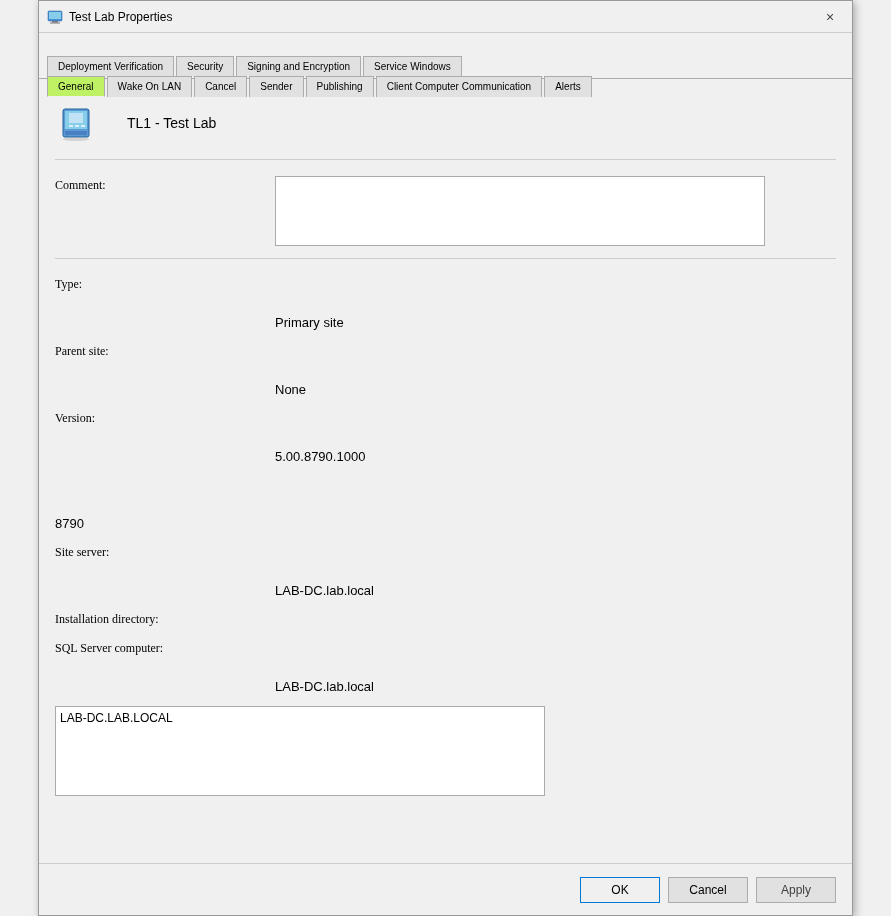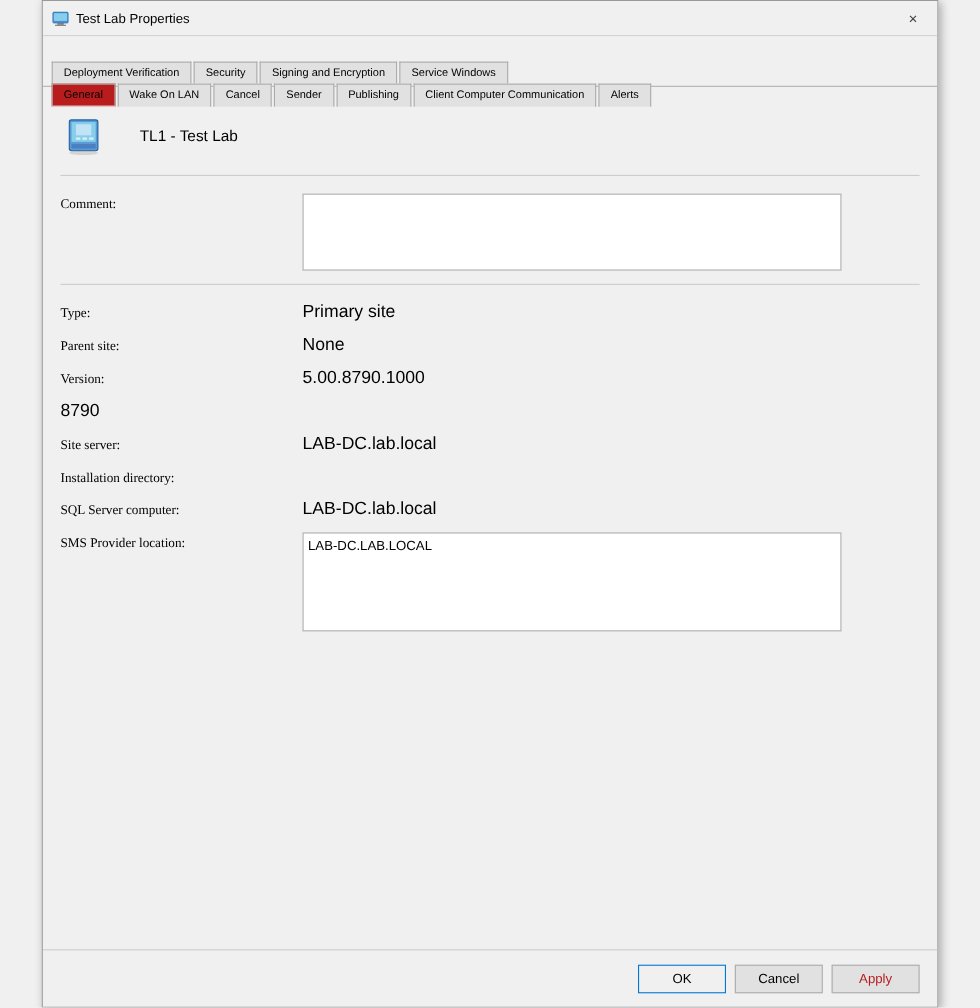--- a/index.html
+++ b/index.html
@@ -72,21 +72,21 @@
       border: 1px solid #acacac;
       border-bottom: none;
       background: #e1e1e1;
       cursor: pointer;
       font-size: 10px;
       margin-right: 2px;
       position: relative;
       top: 19px;
     }
     .tab.active {
-      background: #b91c1c;
+      background: #bef264;
       border-bottom: 1px solid #f0f0f0;
       z-index: 1;
       font-weight: normal;
     }
     .content {
       flex: 1;
       background: #f0f0f0;
       padding: 0;
       display: flex;
       flex-direction: column;
@@ -120,22 +120,23 @@
     }
     .field-label {
       width: 220px;
       min-width: 220px;
       font-size: 12px;
       color: #000;
       padding-top: 2px;
       font-family: Liberation Serif, serif;
     }
     .field-value {
-      font-size: 16px;
+      font-size: 13px;
       color: #000;
+      margin-top: 40px;
     }
     .comment-area {
       width: 490px;
       height: 70px;
       border: 1px solid #aaa;
       background: white;
       resize: none;
       font-family: 'Segoe UI', sans-serif;
       font-size: 12px;
       padding: 2px 4px;
@@ -172,21 +173,21 @@
       cursor: pointer;
       border: 1px solid #acacac;
       background: #e1e1e1;
     }
     .btn-ok {
       border: 1px solid #0078d4;
       background: #f0f0f0;
     }
     .btn-apply {
       background: #e1e1e1;
-      color: #b91c1c;
+      color: #404040;
       cursor: default;
     }
   </style>
 </head>
 <body>
 
 <div class="dialog">
 
   <div class="title-bar">
     <div class="title-bar-left">
@@ -272,21 +273,20 @@
       <div class="field-row">
         <div class="field-label">Installation directory:</div>
       </div>
 
       <div class="field-row">
         <div class="field-label">SQL Server computer:</div>
         <div class="field-value">LAB-DC.lab.local</div>
       </div>
 
       <div class="field-row">
-        <div class="field-label">SMS Provider location:</div>
         <div class="sms-box">LAB-DC.LAB.LOCAL</div>
       </div>
     </div>
   </div>
 
   <div class="footer">
     <button class="btn btn-ok">OK</button>
     <button class="btn">Cancel</button>
     <button class="btn btn-apply">Apply</button>
   </div>

